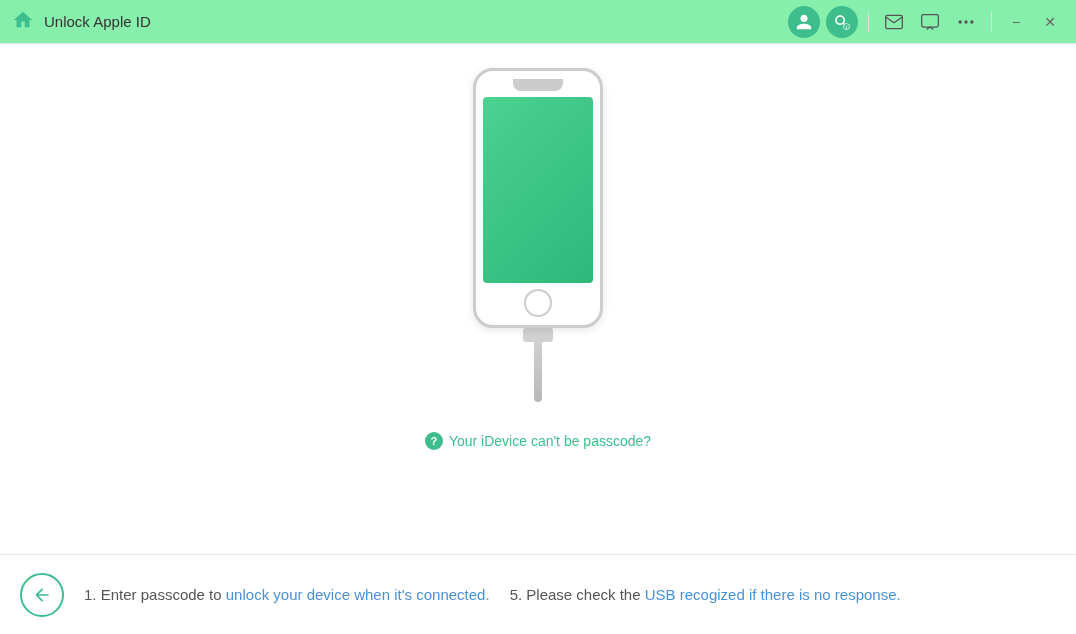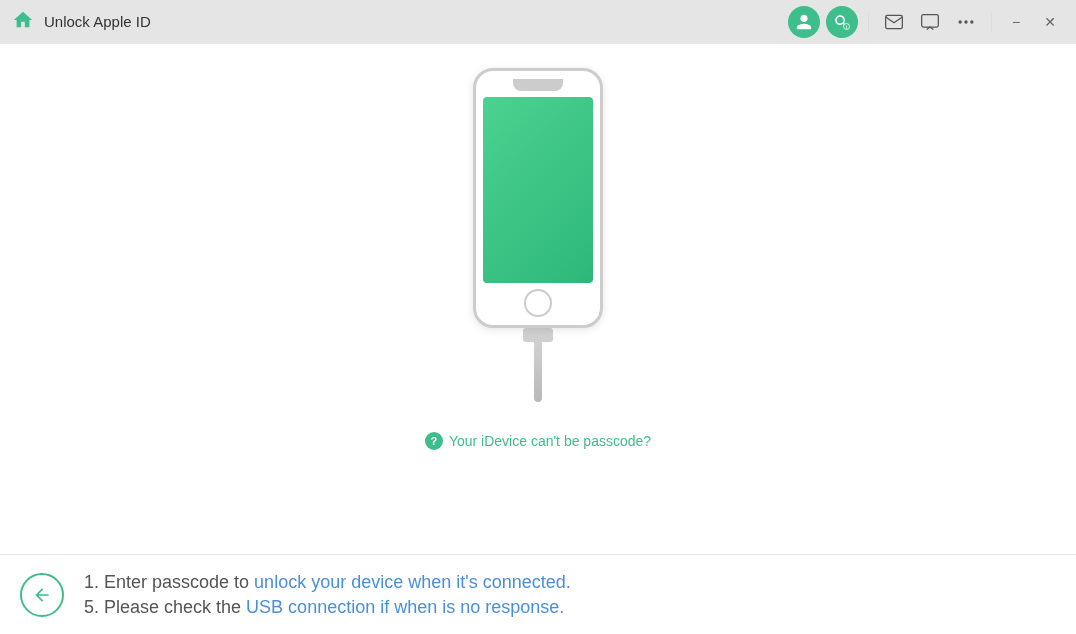--- a/index.html
+++ b/index.html
@@ -1,21 +1,21 @@
 <!DOCTYPE html>
 <html><head>
   <meta charset="utf-8">
   <style>
     * { margin: 0; padding: 0; box-sizing: border-box; }
     body { font-family: 'Segoe UI', Arial, sans-serif; background: #fff; width: 1076px; height: 634px; overflow: hidden; display: flex; flex-direction: column; }
 
     
     .titlebar {
       display: flex; align-items: center; justify-content: space-between;
-      padding: 0 12px; height: 44px; background: #e5e5e5;
+      padding: 0 12px; height: 44px; background: #86efac;
       border-bottom: 1px solid #e8e8e8; flex-shrink: 0;
     }
     .titlebar-left { display: flex; align-items: center; gap: 10px; }
     .titlebar-title { font-size: 15px; color: #333; font-weight: 500; }
     .home-icon svg { width: 22px; height: 22px; }
     .titlebar-right { display: flex; align-items: center; gap: 6px; }
     .tb-icon { width: 30px; height: 30px; display: flex; align-items: center; justify-content: center; cursor: pointer; color: #555; font-size: 16px; border-radius: 3px; }
     .tb-icon-circle { width: 32px; height: 32px; border-radius: 50%; background: #3dbe8c; display: flex; align-items: center; justify-content: center; cursor: pointer; }
     .tb-sep { width: 1px; height: 20px; background: #ddd; margin: 0 4px; }
     .win-btn { width: 28px; height: 28px; display: flex; align-items: center; justify-content: center; cursor: pointer; font-size: 14px; color: #666; border-radius: 3px; }
@@ -78,21 +78,21 @@
       height: 80px; border-top: 1px solid #e8e8e8;
       display: flex; align-items: center; gap: 20px;
       padding: 0 20px; flex-shrink: 0; background: #fff;
     }
     .back-btn {
       width: 44px; height: 44px; border-radius: 50%; border: 2px solid #3dbe8c;
       display: flex; align-items: center; justify-content: center;
       cursor: pointer; color: #3dbe8c; font-size: 18px; flex-shrink: 0;
       background: #fff;
     }
-    .footer-text { display: flex; flex-direction: column; gap: 4px; font-size: 18px; color: #555; }
+    .footer-text { display: flex; flex-direction: row; gap: 20px; font-size: 15px; color: #555; }
     .footer-text a { color: #4a90d9; text-decoration: none; }
   </style>
 </head>
 <body>
 
 <div class="titlebar">
   <div class="titlebar-left">
     <div class="home-icon">
       <svg viewBox="0 0 24 24" fill="#3dbe8c">
         <path d="M10 20v-6h4v6h5v-8h3L12 3 2 12h3v8z"></path>
@@ -163,16 +163,16 @@
   <div class="back-btn">
     <svg width="20" height="20" viewBox="0 0 24 24" fill="#3dbe8c">
       <path d="M20 11H7.83l5.59-5.59L12 4l-8 8 8 8 1.41-1.41L7.83 13H20v-2z"></path>
     </svg>
   </div>
   <div class="footer-text">
     <div>
       <span>1. Enter passcode to </span><a>unlock your device when it's connected.</a>
     </div>
     <div>
-      <span>5. Please check the </span><a>USB connection if when is no response.</a>
+      <span>5. Please check the </span><a>USB recogized if there is no response.</a>
     </div>
   </div>
 </div>
 
 </body></html>

